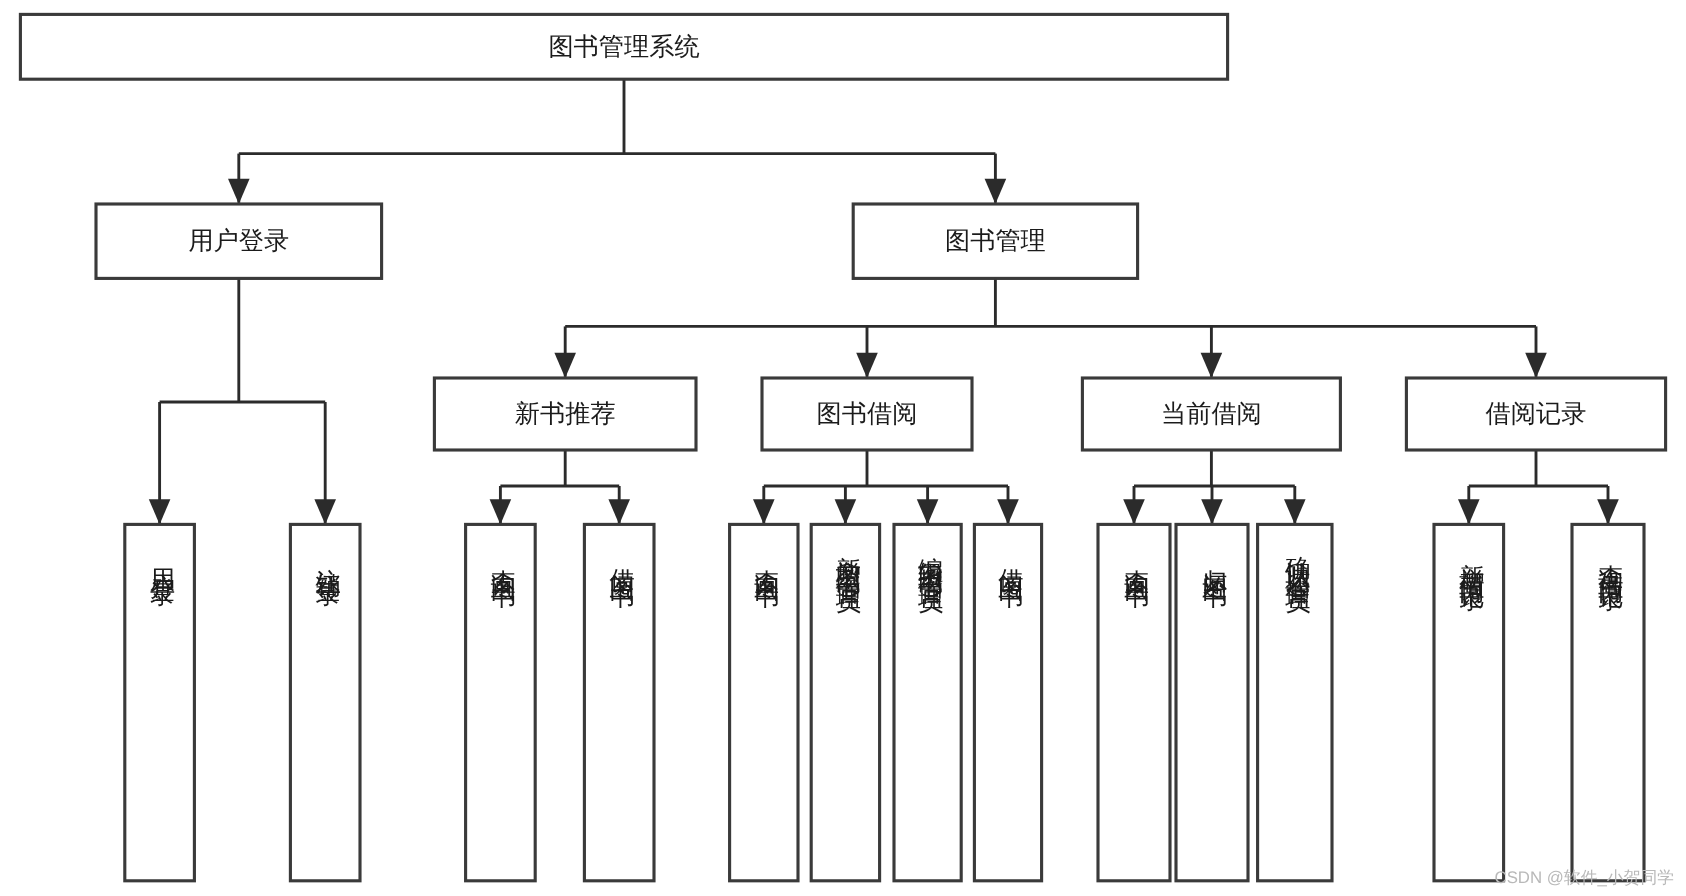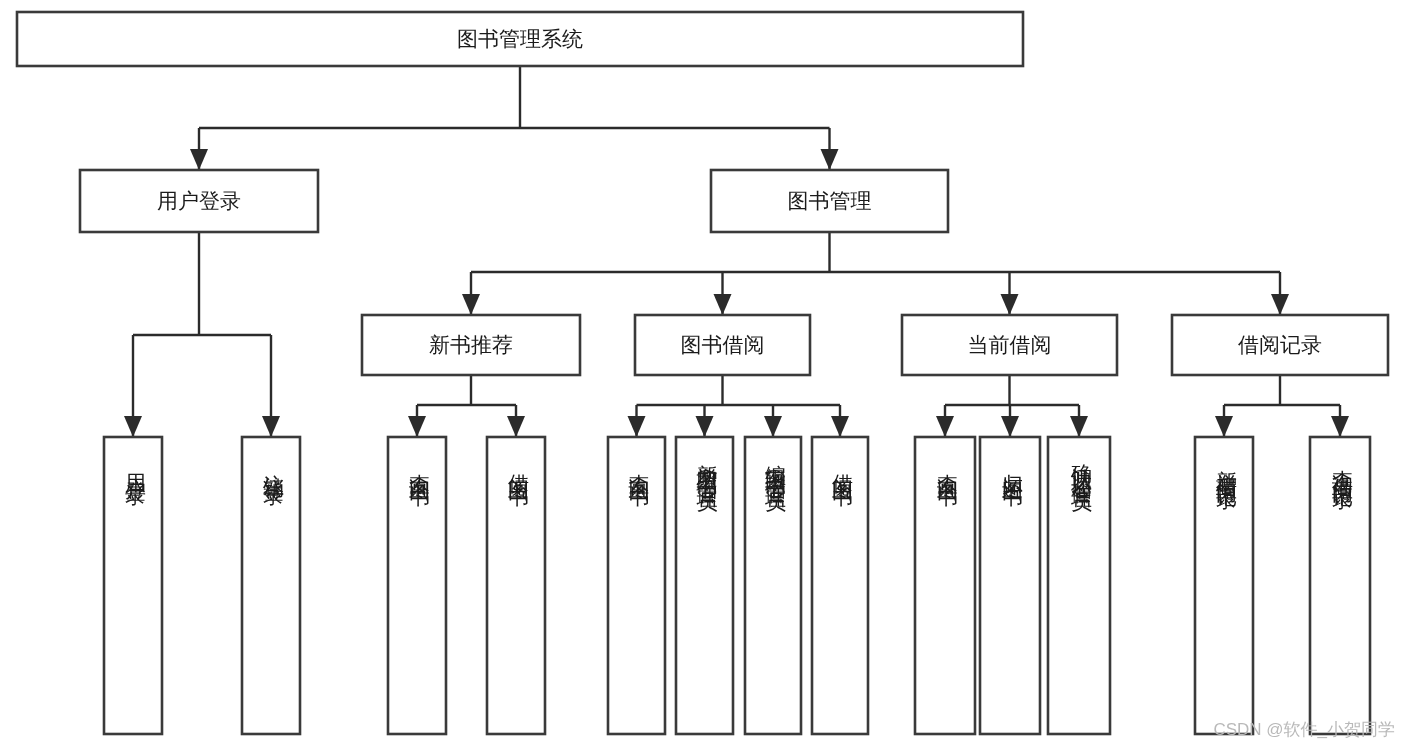--- a/index.html
+++ b/index.html
@@ -53,21 +53,21 @@
   }
   .arrow-head {
     fill: #2b2b2b;
     stroke: none;
   }
   .watermark {
     position: absolute;
     right: 10px;
     bottom: 6px;
     font-family: "Liberation Sans", sans-serif;
-    font-size: 17px;
+    font-size: 14px;
     color: #b9b9b9;
     white-space: nowrap;
     user-select: none;
   }
 </style>
 </head>
 <body>
 
 <div id="diagram-root">
   <svg id="flow-svg" viewBox="0 0 1405 747" xmlns="http://www.w3.org/2000/svg">

